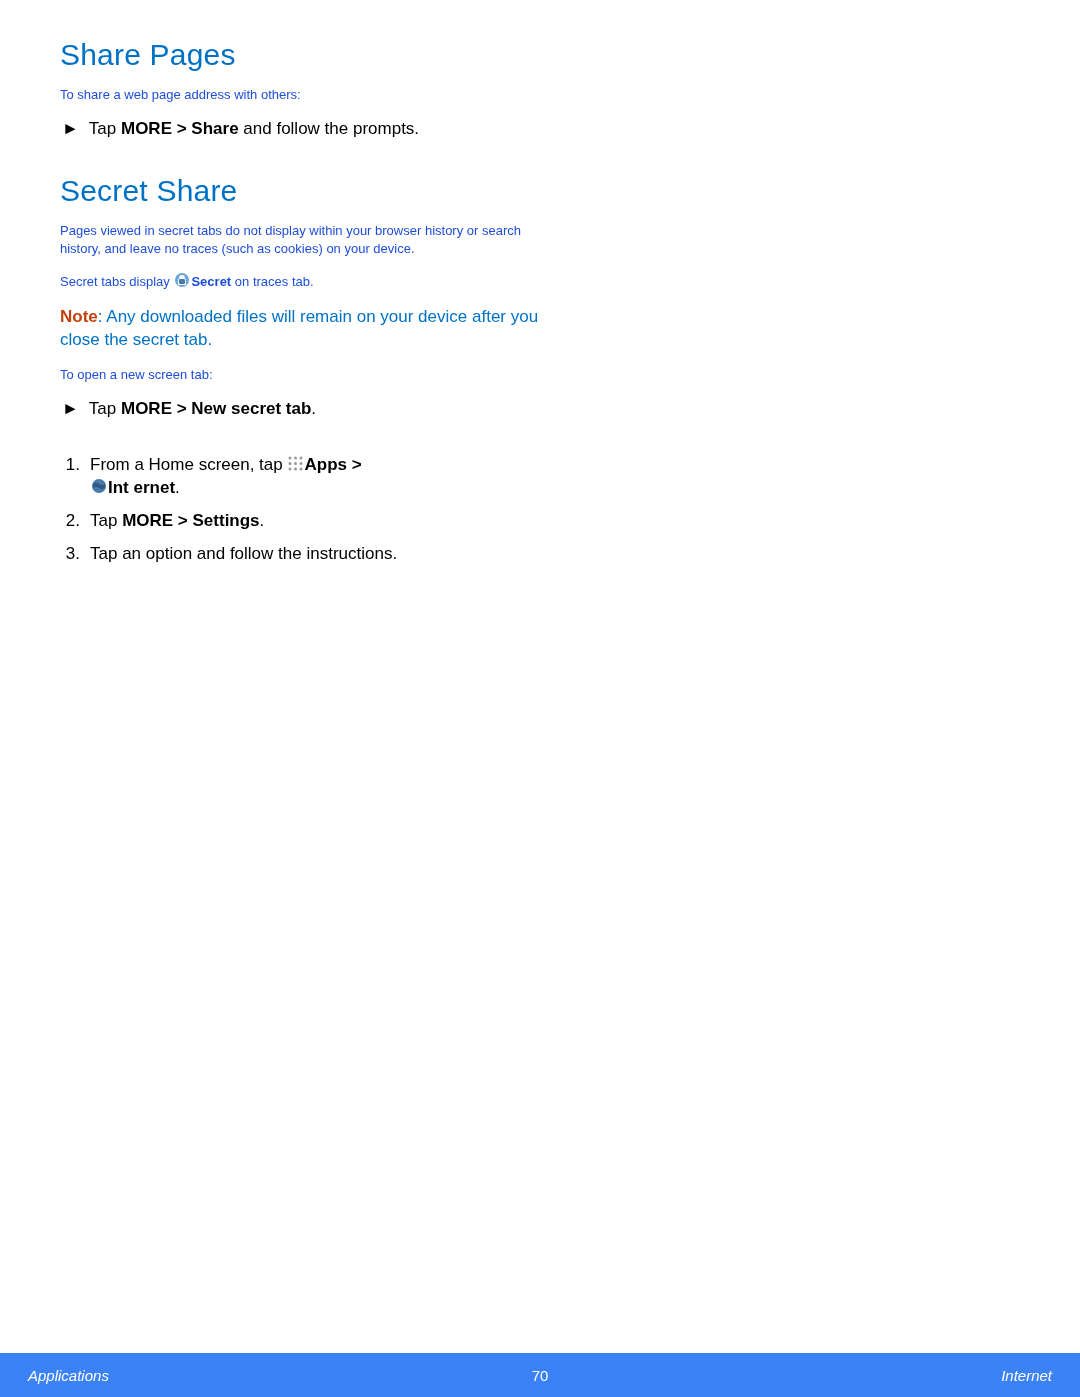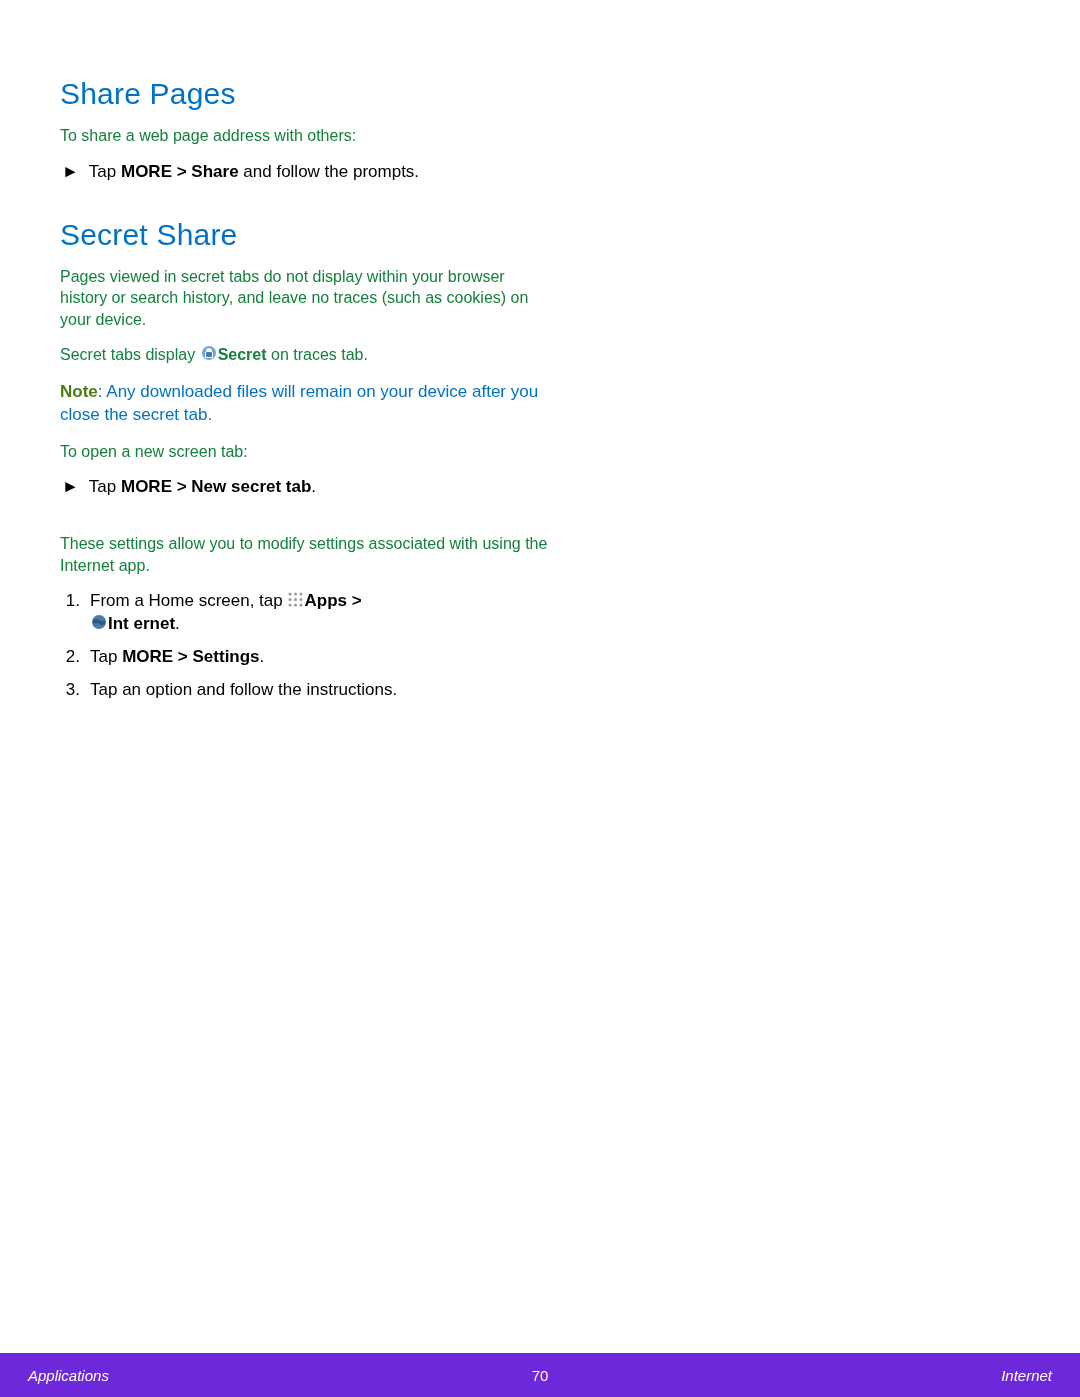--- a/index.html
+++ b/index.html
@@ -1,33 +1,33 @@
 <!DOCTYPE html>
 <html><head>
 <meta charset="utf-8">
 <style>
   * { box-sizing: border-box; margin: 0; padding: 0; }
   html, body { width: 1080px; height: 1397px; background: #fff; font-family: Arial, Helvetica, sans-serif; position: relative; }
-  .page { width: 1080px; height: 1397px; position: relative; padding: 77px 60px 0 60px; }
+  .page { width: 1080px; height: 1397px; position: relative; padding: 38px 60px 0 60px; }
   .content { width: 490px; }
   h2 { color: #0072c6; font-weight: 400; font-size: 30px; margin-bottom: 14px; letter-spacing: 0.2px; }
-  .para { font-size: 16px; line-height: 1.35; color: #15803d; margin-bottom: 14px; }
+  .para { font-size: 13px; line-height: 1.35; color: #1d4ed8; margin-bottom: 14px; }
   .bullet-row { display: flex; align-items: flex-start; gap: 10px; font-size: 17px; line-height: 1.35; margin-bottom: 14px; margin-left: 2px; }
   .arrow-icon { font-size: 17px; line-height: 1.35; }
   .bold { font-weight: 700; }
   .note { color: #0072c6; font-size: 17px; line-height: 1.35; margin-bottom: 14px; }
-  .note .note-label { font-weight: 700; color: #4d7c0f; }
+  .note .note-label { font-weight: 700; color: #c2410c; }
   .section { margin-bottom: 34px; }
   .ol-item { display: flex; align-items: flex-start; gap: 10px; font-size: 17px; line-height: 1.35; margin-bottom: 10px; margin-left: 2px; }
   .ol-num { width: 18px; text-align: right; flex-shrink: 0; }
   .icon-inline { display: inline-block; vertical-align: middle; margin: 0 1px; }
   .icon-secret { width: 16px; height: 16px; }
   .icon-apps { width: 15px; height: 15px; }
   .icon-globe { width: 16px; height: 16px; }
-  .footer { position: absolute; left: 0; bottom: 0; width: 1080px; height: 44px; background: #6d28d9; color: #fff; display: flex; align-items: center; justify-content: space-between; padding: 0 28px; font-style: italic; font-size: 15px; }
+  .footer { position: absolute; left: 0; bottom: 0; width: 1080px; height: 44px; background: #3b82f6; color: #fff; display: flex; align-items: center; justify-content: space-between; padding: 0 28px; font-style: italic; font-size: 15px; }
   .footer .center { position: absolute; left: 50%; transform: translateX(-50%); font-style: normal; }
 </style>
 </head>
 <body>
 
 <div class="page">
   <div class="content">
 
     <div class="section">
       <h2>Share Pages</h2>
@@ -56,21 +56,20 @@
       <p class="para">To open a new screen tab:</p>
       <div class="bullet-row">
         <span class="arrow-icon">►</span>
         <span>
           <span>Tap </span><span class="bold">MORE &gt; New secret tab</span><span>.</span>
         </span>
       </div>
     </div>
 
     <div class="section">
-      <p class="para">These settings allow you to modify settings associated with using the Internet app.</p>
 
       <div class="ol-item">
         <span class="ol-num">1.</span>
         <span>
           <span>From a Home screen, tap </span><span class="icon-inline"><svg class="icon-apps" viewBox="0 0 15 15">
                 <g fill="#9a9a9a">
                   <circle cx="2" cy="2" r="1.5"></circle>
                   <circle cx="7.5" cy="2" r="1.5"></circle>
                   <circle cx="13" cy="2" r="1.5"></circle>
                   <circle cx="2" cy="7.5" r="1.5"></circle>

